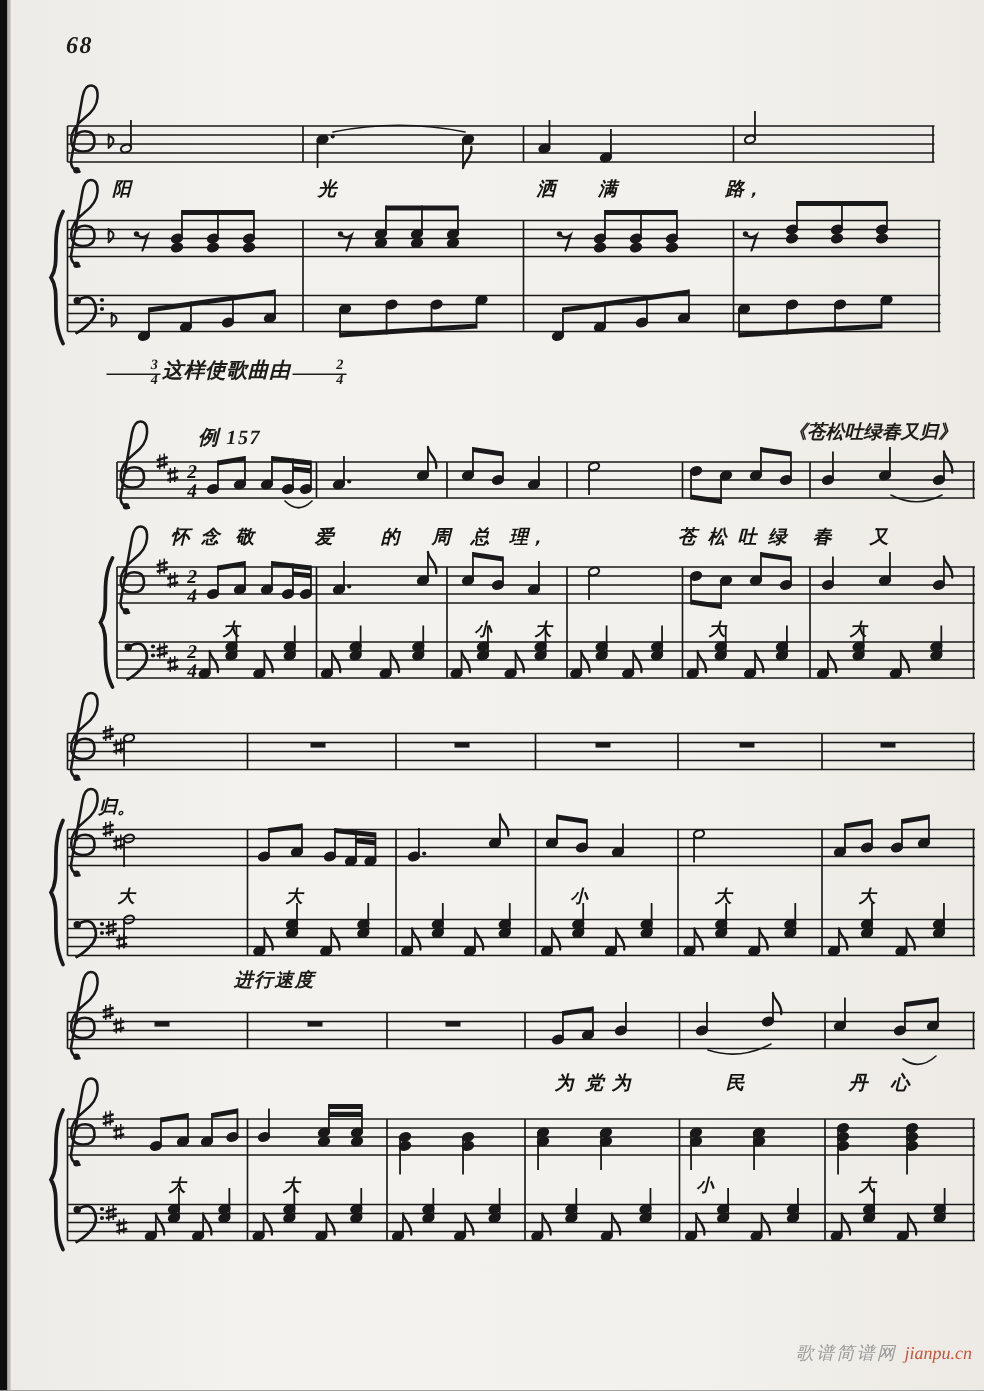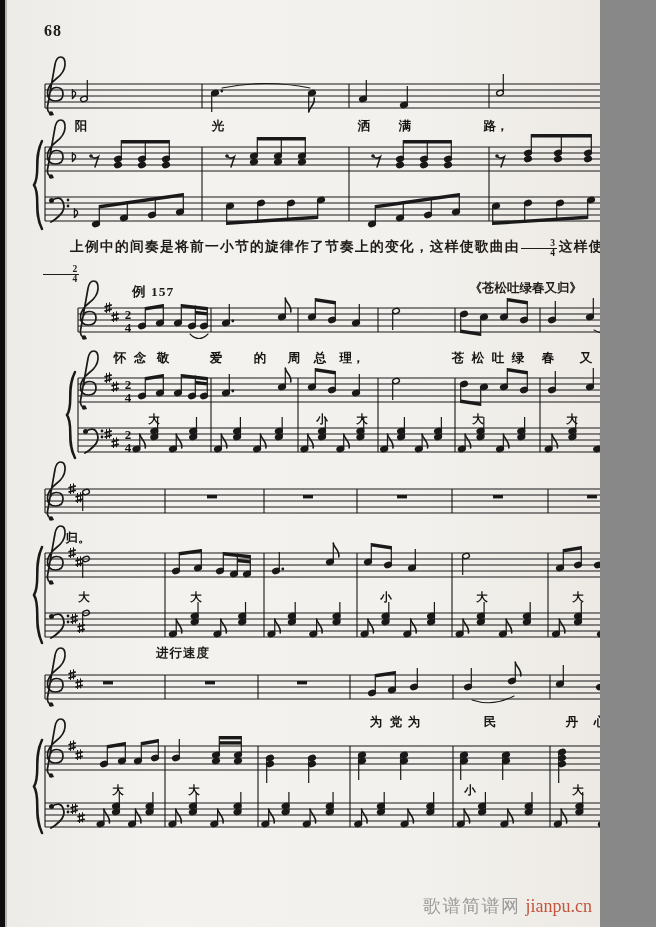--- a/index.html
+++ b/index.html
@@ -1,32 +1,32 @@
 <!DOCTYPE html>
 <html><head>
 <meta charset="utf-8">
 <style>
   html,body{margin:0;padding:0;background:#888;}
-  .page{position:relative;width:600px;height:927px;background:linear-gradient(90deg,#edebe7,#f4f2ee 25%,#f3f1ed 70%,#edeae5);
-        font-family:"Liberation Serif","DejaVu Serif",serif;color:#1f1c18;overflow:hidden;}
+  .page{position:relative;width:656px;height:927px;background:linear-gradient(90deg,#edebe7,#f4f2ee 25%,#f3f1ed 70%,#edeae5);
+        font-family:"Liberation Serif","DejaVu Serif",serif;color:#1f1c18;overflow:hidden;font-style:italic;}
   .edge-left{position:absolute;left:0;top:0;width:5px;height:100%;background:#0e0e0e;}
   .edge-left2{position:absolute;left:5px;top:0;width:2px;height:100%;background:#b9b5ae;}
   .pageno{position:absolute;left:44px;top:22px;font-size:16px;font-weight:bold;letter-spacing:1px;}
   svg.music{position:absolute;left:0;top:0;}
   .para{position:absolute;left:42px;width:606px;font-size:13.8px;font-weight:bold;line-height:25.5px;
         letter-spacing:0.45px;text-align:justify;text-indent:28px;}
   .p1{top:234px;}
   .p2{top:841px;}
   .frac{display:inline-block;vertical-align:-5px;text-align:center;font-size:9.5px;line-height:9px;font-weight:bold;margin:0 1px;}
   .frac .fn{display:block;border-bottom:1.1px solid #1f1c18;padding:0 1.5px;}
   .frac .fd{display:block;}
   .exlabel{position:absolute;left:84px;top:283px;font-size:13.5px;font-weight:bold;letter-spacing:1px;margin-left:48px;}
   .title{position:absolute;right:18px;top:280px;font-size:12.5px;font-weight:bold;}
   .tempo{position:absolute;left:156px;top:645px;font-size:12.5px;font-weight:bold;letter-spacing:1px;}
-  .watermark{position:absolute;right:8px;top:894px;font-size:18px;}
+  .watermark{position:absolute;right:8px;top:894px;font-size:12px;}
   .wm-site{letter-spacing:1.5px;}
   .wm-url{margin-left:5px;}
 </style>
 </head>
 <body>
 
 <div class="page">
   <div class="edge-left"></div>
   <div class="edge-left2"></div>
   <div class="pageno">68</div>
@@ -891,21 +891,21 @@
         </g>
         <g>
           <text x="118" y="794" font-size="11.5" font-family="&quot;Liberation Serif&quot;,&quot;DejaVu Serif&quot;,serif" font-weight="bold" fill="#161412" text-anchor="middle">大</text>
           <text x="194" y="794" font-size="11.5" font-family="&quot;Liberation Serif&quot;,&quot;DejaVu Serif&quot;,serif" font-weight="bold" fill="#161412" text-anchor="middle">大</text>
           <text x="470" y="794" font-size="11.5" font-family="&quot;Liberation Serif&quot;,&quot;DejaVu Serif&quot;,serif" font-weight="bold" fill="#161412" text-anchor="middle">小</text>
           <text x="578" y="794" font-size="11.5" font-family="&quot;Liberation Serif&quot;,&quot;DejaVu Serif&quot;,serif" font-weight="bold" fill="#161412" text-anchor="middle">大</text>
         </g>
       </g>
     </svg>
 
-  <div class="para p1" id="p1"><span>上例中的间奏是将前一小节的旋律作了节奏上的变化，这样使歌曲由</span><span class="frac"><span class="fn">3</span><span class="fd">4</span></span><span>这样使歌曲由</span><span class="frac"><span class="fn">2</span><span class="fd">4</span></span></div>
+  <div class="para p1" id="p1"><span class="frac"><span class="fn">3</span><span class="fd">4</span></span><span>这样使歌曲由</span><span class="frac"><span class="fn">2</span><span class="fd">4</span></span></div>
   <div class="exlabel">例 157</div>
   <div class="title">《苍松吐绿春又归》</div>
   <div class="tempo">进行速度</div>
 
   <div class="watermark">
     <span class="wm-site" id="wmSite" style="color: rgb(155, 155, 155);">歌谱简谱网</span><span class="wm-url" id="wmUrl" style="color: rgb(196, 84, 60);">jianpu.cn</span>
   </div>
 </div>
 
 </body></html>

